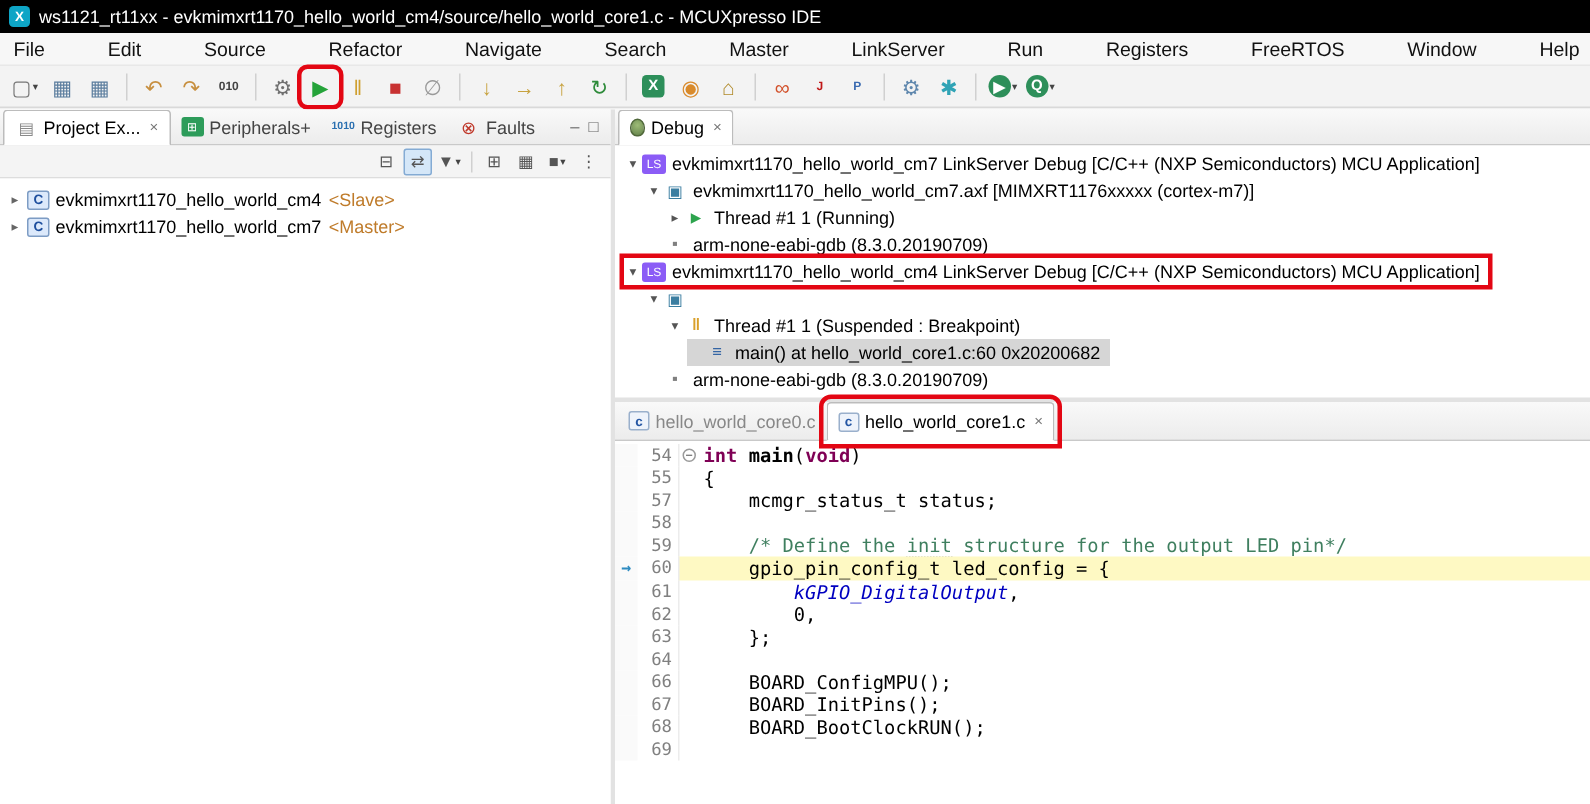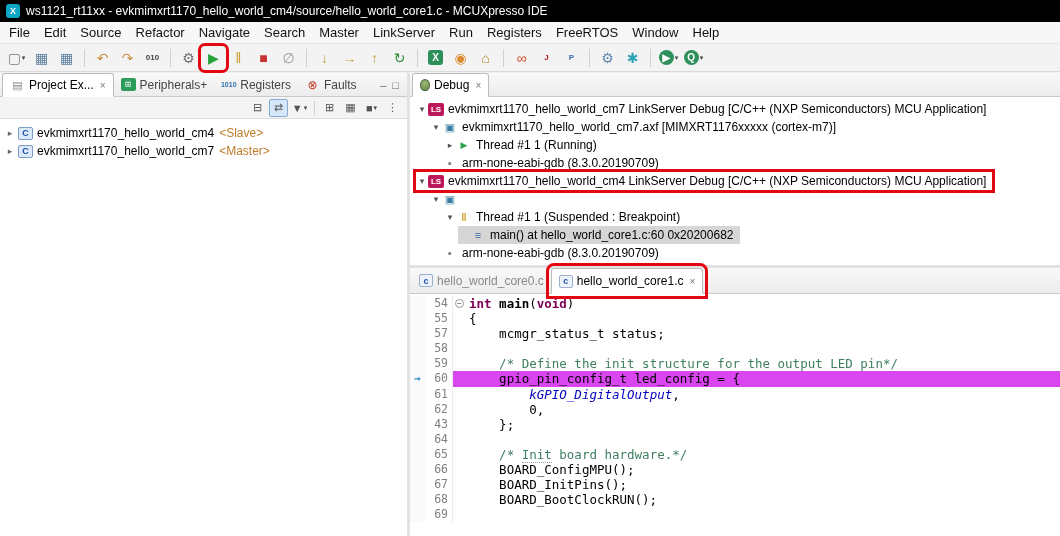--- a/index.html
+++ b/index.html
@@ -5,21 +5,21 @@
   * { margin:0; padding:0; box-sizing:border-box; }
   html,body { width:1060px; height:536px; }
   body { font-family:"Liberation Sans", sans-serif; overflow:hidden; background:#f0f0f0; }
   #screen { width:1060px; height:536px; position:relative; overflow:hidden; background:#f0f0f0; }
 
   
   #titlebar { height:22px; background:#000; color:#fff; display:flex; align-items:center; gap:6px; padding:0 6px; font-size:12px; }
   .appicon { width:14px; height:14px; border-radius:3px; background:#0ea5c6; color:#fff; font-size:9px; font-weight:bold; display:flex; align-items:center; justify-content:center; flex:none; }
 
   
-  #menubar { height:22px; background:#f7f7f7; display:flex; align-items:center; font-size:13px; color:#111; padding-left:2px; border-bottom:1px solid #e8e8e8; }
+  #menubar { height:22px; background:#f7f7f7; display:flex; align-items:center; font-size:13px; color:#111; padding-left:2px; border-bottom:1px solid #e8e8e8;justify-content:space-between; }
   .mitem { padding:2px 7px; border-radius:3px; cursor:default; }
 
   
   #toolbar { height:28px; background:#f3f3f3; border-bottom:1px solid #d9d9d9; display:flex; align-items:center; padding:0 5px; gap:2px; }
   .tbtn { width:23px; height:22px; display:inline-flex; align-items:center; justify-content:center; border-radius:3px; font-size:14px; flex:none; cursor:default; }
   .tbtn.annot { outline:3px solid #e30613; outline-offset:1px; }
   .badge { width:15px; height:15px; border-radius:3px; display:inline-flex; align-items:center; justify-content:center; font-size:10px; font-weight:bold; }
   .badge.round { border-radius:50%; }
   .texticon { font-size:8px; font-weight:bold; letter-spacing:0; }
   .caret { font-size:7px; color:#444; margin-left:1px; }
@@ -63,39 +63,39 @@
 
   
   #debug-panel { height:192px; display:flex; flex-direction:column; background:#fff; flex:none; }
   .dtree { flex:1; background:#fff; padding-top:3px; overflow:hidden; }
   .drow { display:flex; align-items:center; height:18px; font-size:12px; white-space:nowrap; cursor:default; }
   .rowline { display:inline-flex; align-items:center; height:18px; padding-right:6px; }
   .rowline.sel { background:#d6d6d6; }
   .rowline.annot { outline:3px solid #e30613; outline-offset:0px; }
   .exp { width:12px; color:#555; font-size:9px; text-align:center; flex:none; }
   .ic { display:inline-flex; align-items:center; justify-content:center; width:16px; height:14px; margin-right:4px; flex:none; font-size:11px; }
-  .ls-badge { background:#be185d; color:#fff; font-size:8px; font-weight:bold; border-radius:2px; width:16px; height:13px; display:inline-flex; align-items:center; justify-content:center; margin-right:4px; flex:none; }
+  .ls-badge { background:#8b5cf6; color:#fff; font-size:8px; font-weight:normal; border-radius:2px; width:16px; height:13px; display:inline-flex; align-items:center; justify-content:center; margin-right:4px; flex:none; }
   .i-axf { color:#3b7ea1; }
   .i-run { color:#2da44e; font-size:9px; }
   .i-sus { color:#d9a02b; font-weight:bold; }
   .i-frame { color:#3465a4; font-weight:bold; }
   .i-gdb { color:#808080; }
 
   
   #editor-panel { flex:1; border-top:3px solid #e2e2e2; display:flex; flex-direction:column; background:#fff; min-height:0; }
   #editor-panel .tabrow { height:26px; }
   #code-area { flex:1; background:#fff; overflow:hidden; padding-top:2px; }
   .cline { display:flex; height:15.1px; line-height:15.1px; font-family:"DejaVu Sans Mono", monospace; font-size:12.5px; white-space:pre; }
   .ann { width:15px; flex:none; text-align:center; font-size:11px; background:#fafafa; }
   .ip-arrow { color:#2e8bc0; font-weight:bold; }
   .lnum { width:27px; flex:none; text-align:right; padding-right:4px; color:#808080; font-size:11.5px; }
   .fold { width:14px; flex:none; border-left:1px solid #ececec; display:flex; align-items:center; justify-content:center; }
   .foldmark { width:9px; height:9px; border:1px solid #9a9a9a; border-radius:50%; background:#fff; color:#555; font-size:8px; line-height:7px; text-align:center; }
   .codetxt { flex:1; padding-left:3px; color:#000; }
-  .cline.current .fold, .cline.current .codetxt { background:#d946ef; }
+  .cline.current .fold, .cline.current .codetxt { background:#fef9c3; }
   .sg-kw { color:#7f0055; font-weight:bold; }
   .sg-b  { font-weight:bold; }
   .sg-cm { color:#3f7f5f; }
   .sg-cms{ color:#3f7f5f; border-bottom:1px dotted #999; }
   .sg-en { color:#0000c0; font-style:italic; }
 </style>
 </head>
 <body>
 <div id="screen">
 
@@ -366,23 +366,22 @@
         </div>
         <div id="code-area">
             <div class="cline"><span class="ann"></span><span class="lnum">54</span><span class="fold"><span class="foldmark">−</span></span><span class="codetxt"><span class="sg-kw">int</span><span> </span><span class="sg-b">main</span><span>(</span><span class="sg-kw">void</span><span>)</span></span></div>
             <div class="cline"><span class="ann"></span><span class="lnum">55</span><span class="fold"></span><span class="codetxt"><span>{</span></span></div>
             <div class="cline"><span class="ann"></span><span class="lnum">57</span><span class="fold"></span><span class="codetxt"><span>    mcmgr_status_t status;</span></span></div>
             <div class="cline"><span class="ann"></span><span class="lnum">58</span><span class="fold"></span><span class="codetxt"></span></div>
             <div class="cline"><span class="ann"></span><span class="lnum">59</span><span class="fold"></span><span class="codetxt"><span class="sg-cm">    /* Define the </span><span class="sg-cms">init</span><span class="sg-cm"> structure for the output LED pin*/</span></span></div>
             <div class="cline current"><span class="ann"><span class="ip-arrow">→</span></span><span class="lnum">60</span><span class="fold"></span><span class="codetxt"><span>    gpio_pin_config_t led_config = {</span></span></div>
             <div class="cline"><span class="ann"></span><span class="lnum">61</span><span class="fold"></span><span class="codetxt"><span>        </span><span class="sg-en">kGPIO_DigitalOutput</span><span>,</span></span></div>
             <div class="cline"><span class="ann"></span><span class="lnum">62</span><span class="fold"></span><span class="codetxt"><span>        0,</span></span></div>
-            <div class="cline"><span class="ann"></span><span class="lnum">43</span><span class="fold"></span><span class="codetxt"><span>    };</span></span></div>
+            <div class="cline"><span class="ann"></span><span class="lnum">63</span><span class="fold"></span><span class="codetxt"><span>    };</span></span></div>
             <div class="cline"><span class="ann"></span><span class="lnum">64</span><span class="fold"></span><span class="codetxt"></span></div>
-            <div class="cline"><span class="ann"></span><span class="lnum">65</span><span class="fold"></span><span class="codetxt"><span class="sg-cm">    /* </span><span class="sg-cms">Init</span><span class="sg-cm"> board hardware.*/</span></span></div>
             <div class="cline"><span class="ann"></span><span class="lnum">66</span><span class="fold"></span><span class="codetxt"><span>    BOARD_ConfigMPU();</span></span></div>
             <div class="cline"><span class="ann"></span><span class="lnum">67</span><span class="fold"></span><span class="codetxt"><span>    BOARD_InitPins();</span></span></div>
             <div class="cline"><span class="ann"></span><span class="lnum">68</span><span class="fold"></span><span class="codetxt"><span>    BOARD_BootClockRUN();</span></span></div>
             <div class="cline"><span class="ann"></span><span class="lnum">69</span><span class="fold"></span><span class="codetxt"></span></div>
           </div>
       </div>
     </div>
 
   </div>
 </div>

